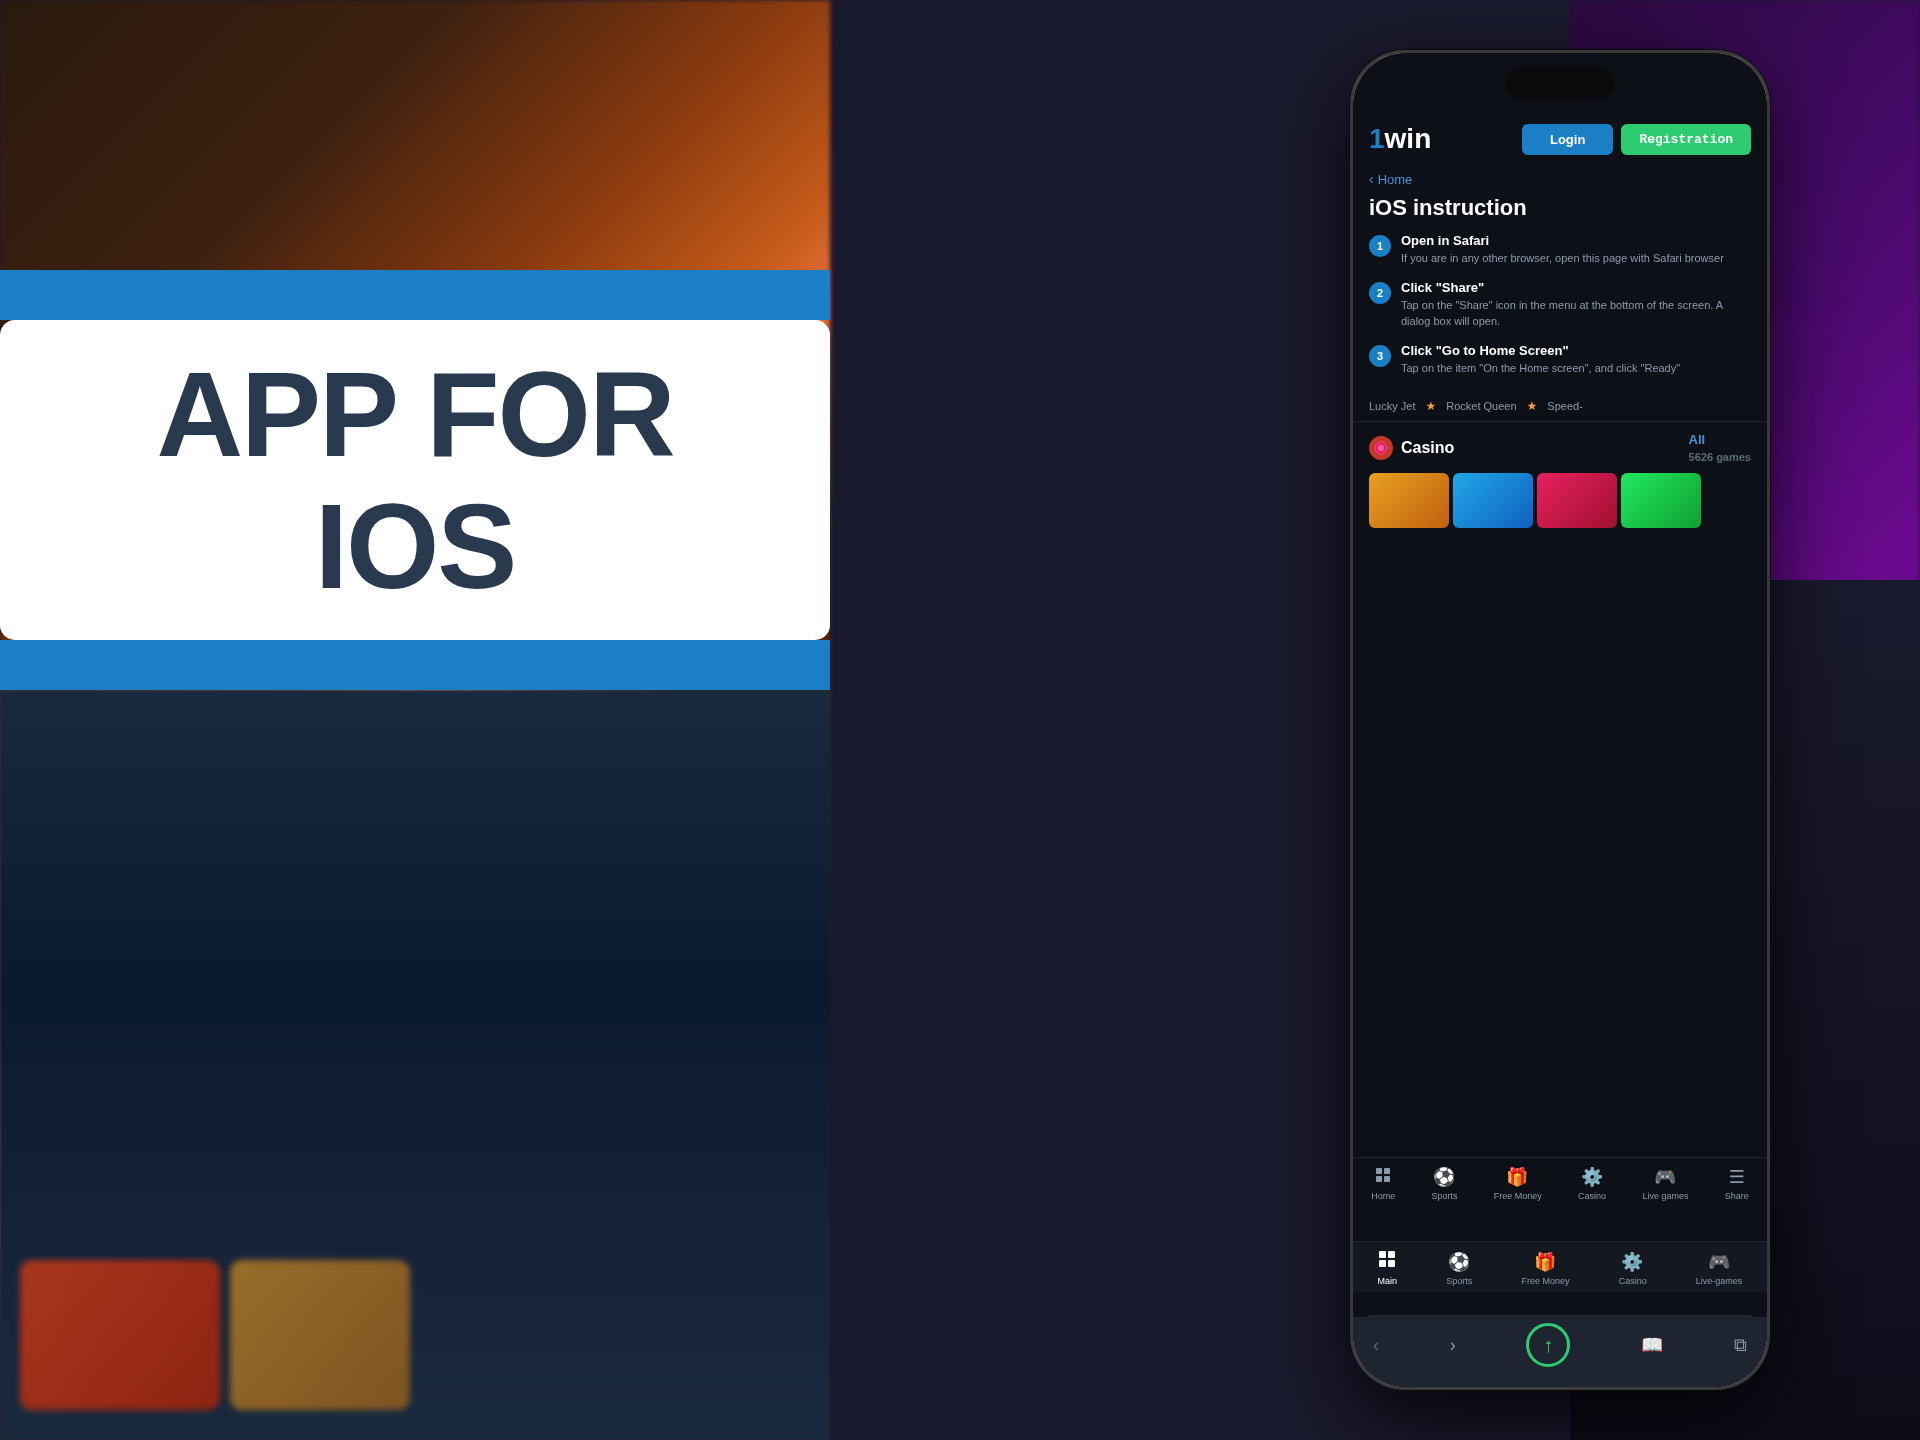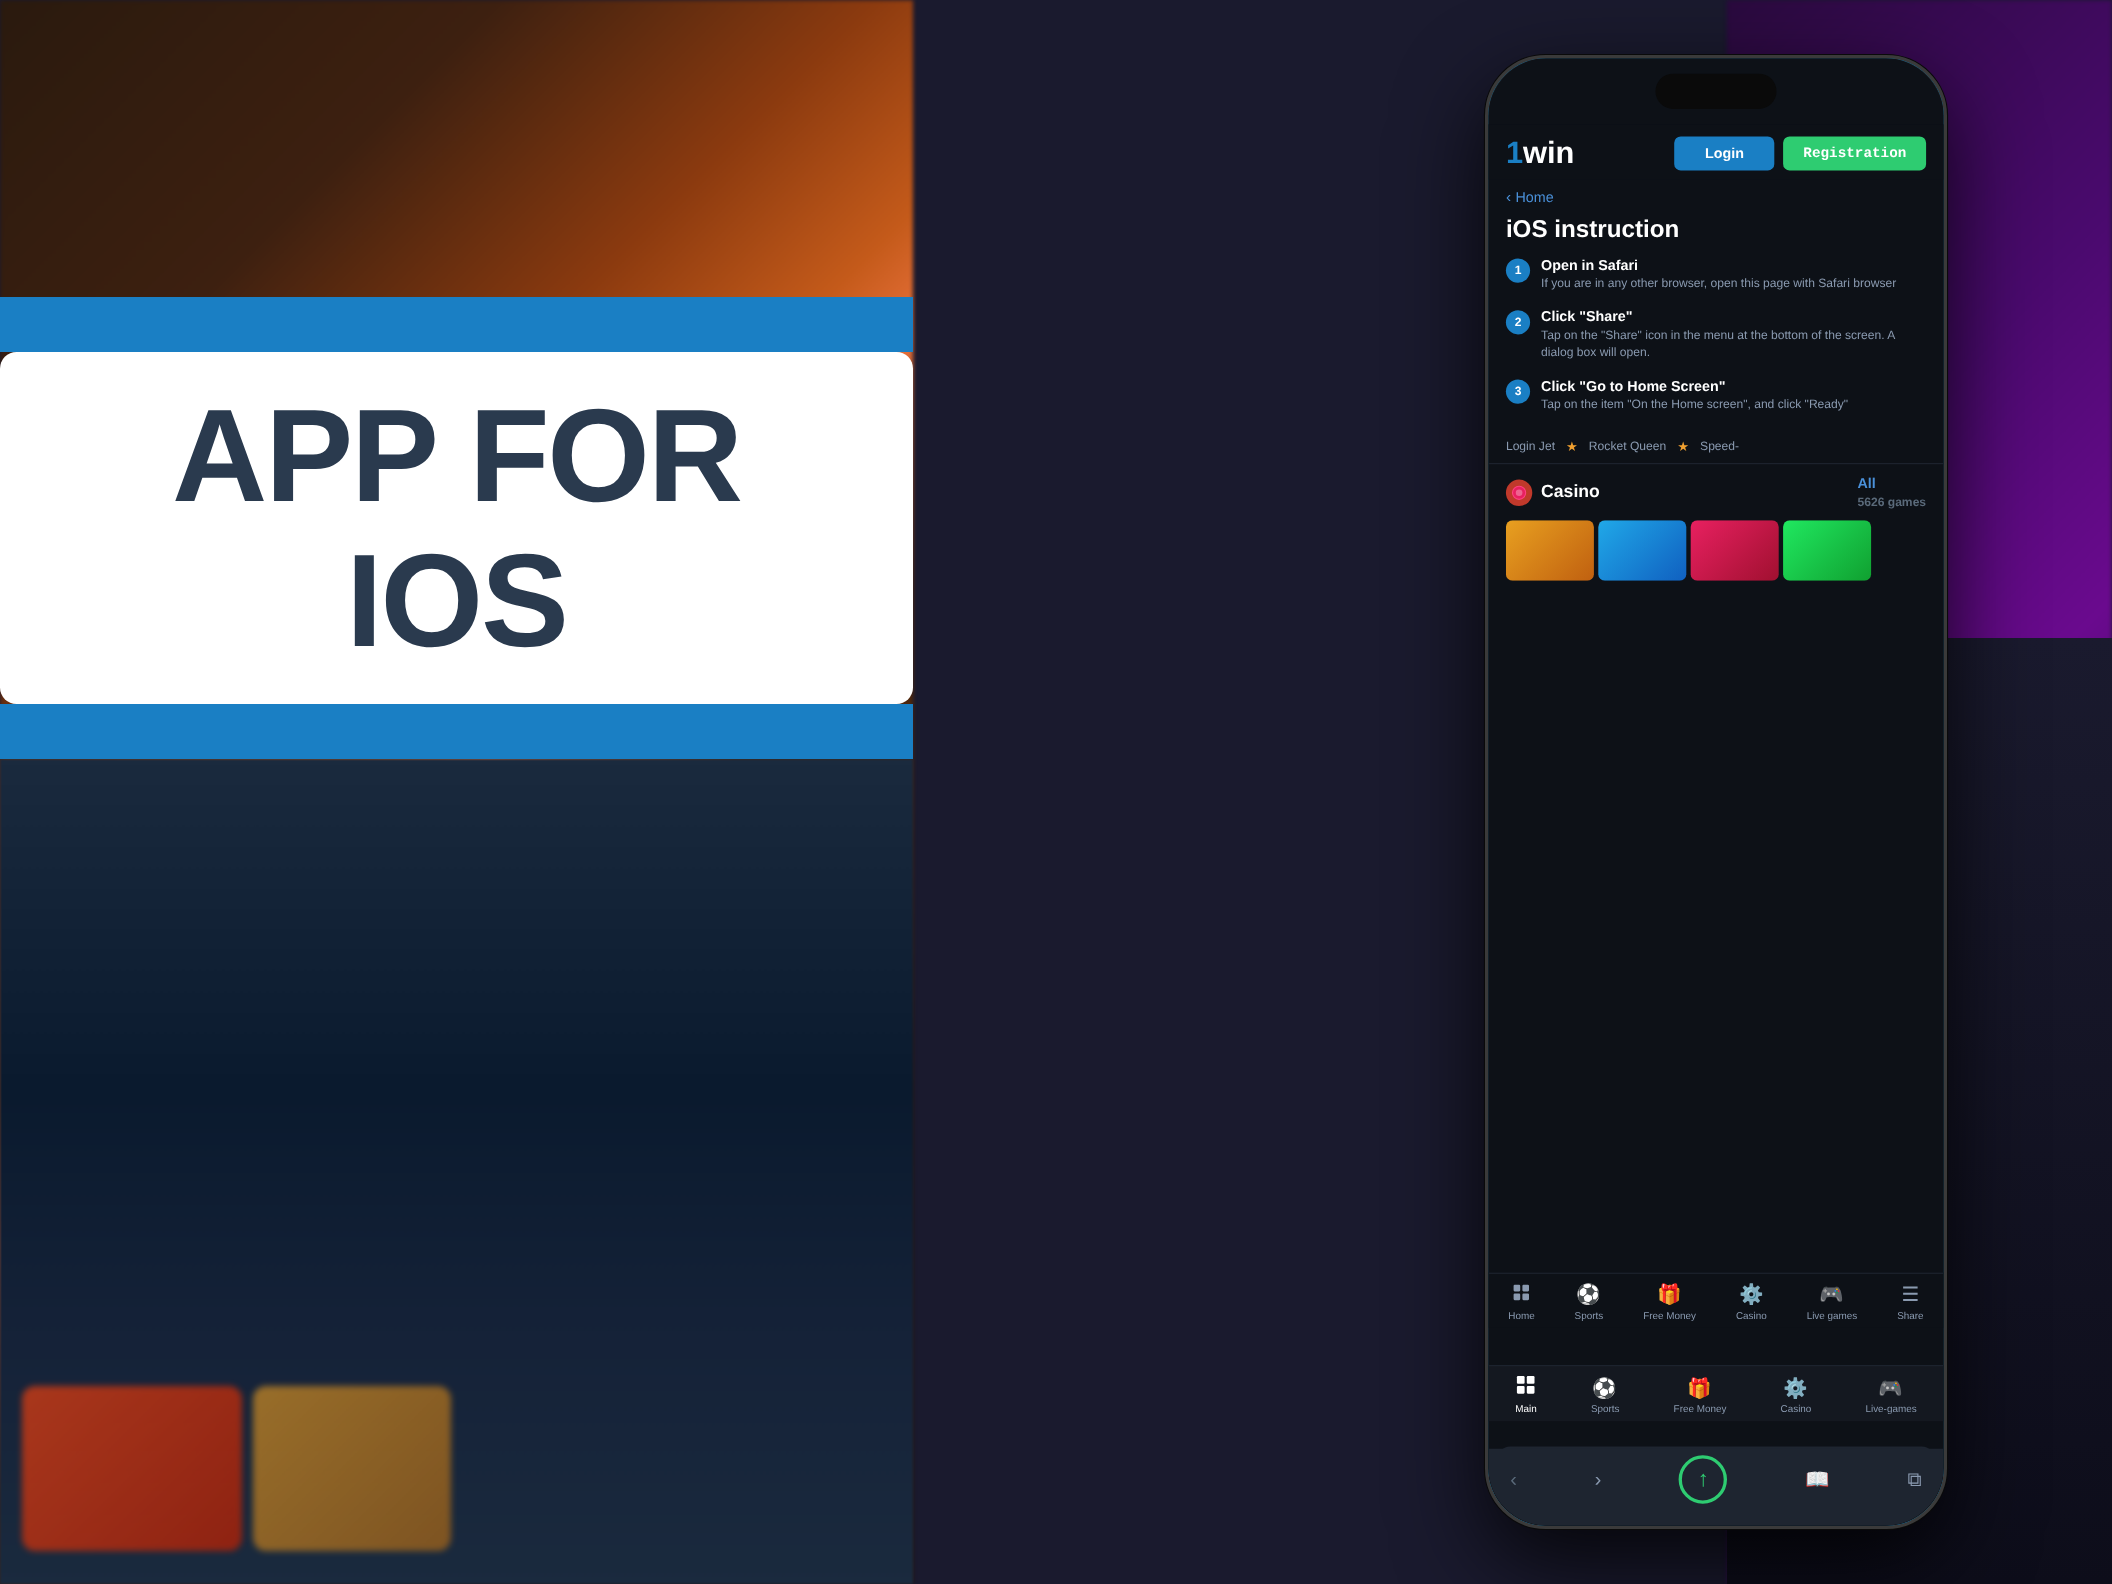--- a/index.html
+++ b/index.html
@@ -120,21 +120,21 @@
       top: 50px;
       width: 420px;
       height: 1340px;
       z-index: 10;
     }
 
     
     .phone-frame {
       width: 100%;
       height: 100%;
-      background: #0369a1;
+      background: #f9a8d4;
       border-radius: 55px;
       border: 3px solid #3a3a3a;
       box-shadow:
         0 0 0 1px #0a0a0a,
         0 30px 80px rgba(0,0,0,0.8),
         inset 0 0 0 1px #2a2a2a;
       overflow: hidden;
       position: relative;
     }
 
@@ -611,21 +611,21 @@
             <div class="step-number">3</div>
             <div class="step-content">
               <div class="step-title">Click "Go to Home Screen"</div>
               <div class="step-desc">Tap on the item "On the Home screen", and click "Ready"</div>
             </div>
           </div>
 
         </div>
 
         <div class="games-row">
-          <span class="game-name">Login Jet</span>
+          <span class="game-name">Lucky Jet</span>
           <span class="game-star">★</span>
           <span class="game-name">Rocket Queen</span>
           <span class="game-star">★</span>
           <span class="game-name">Speed-</span>
         </div>
 
         <div class="casino-section">
           <div class="casino-header">
             <div class="casino-title-row">
               <div class="casino-icon">

